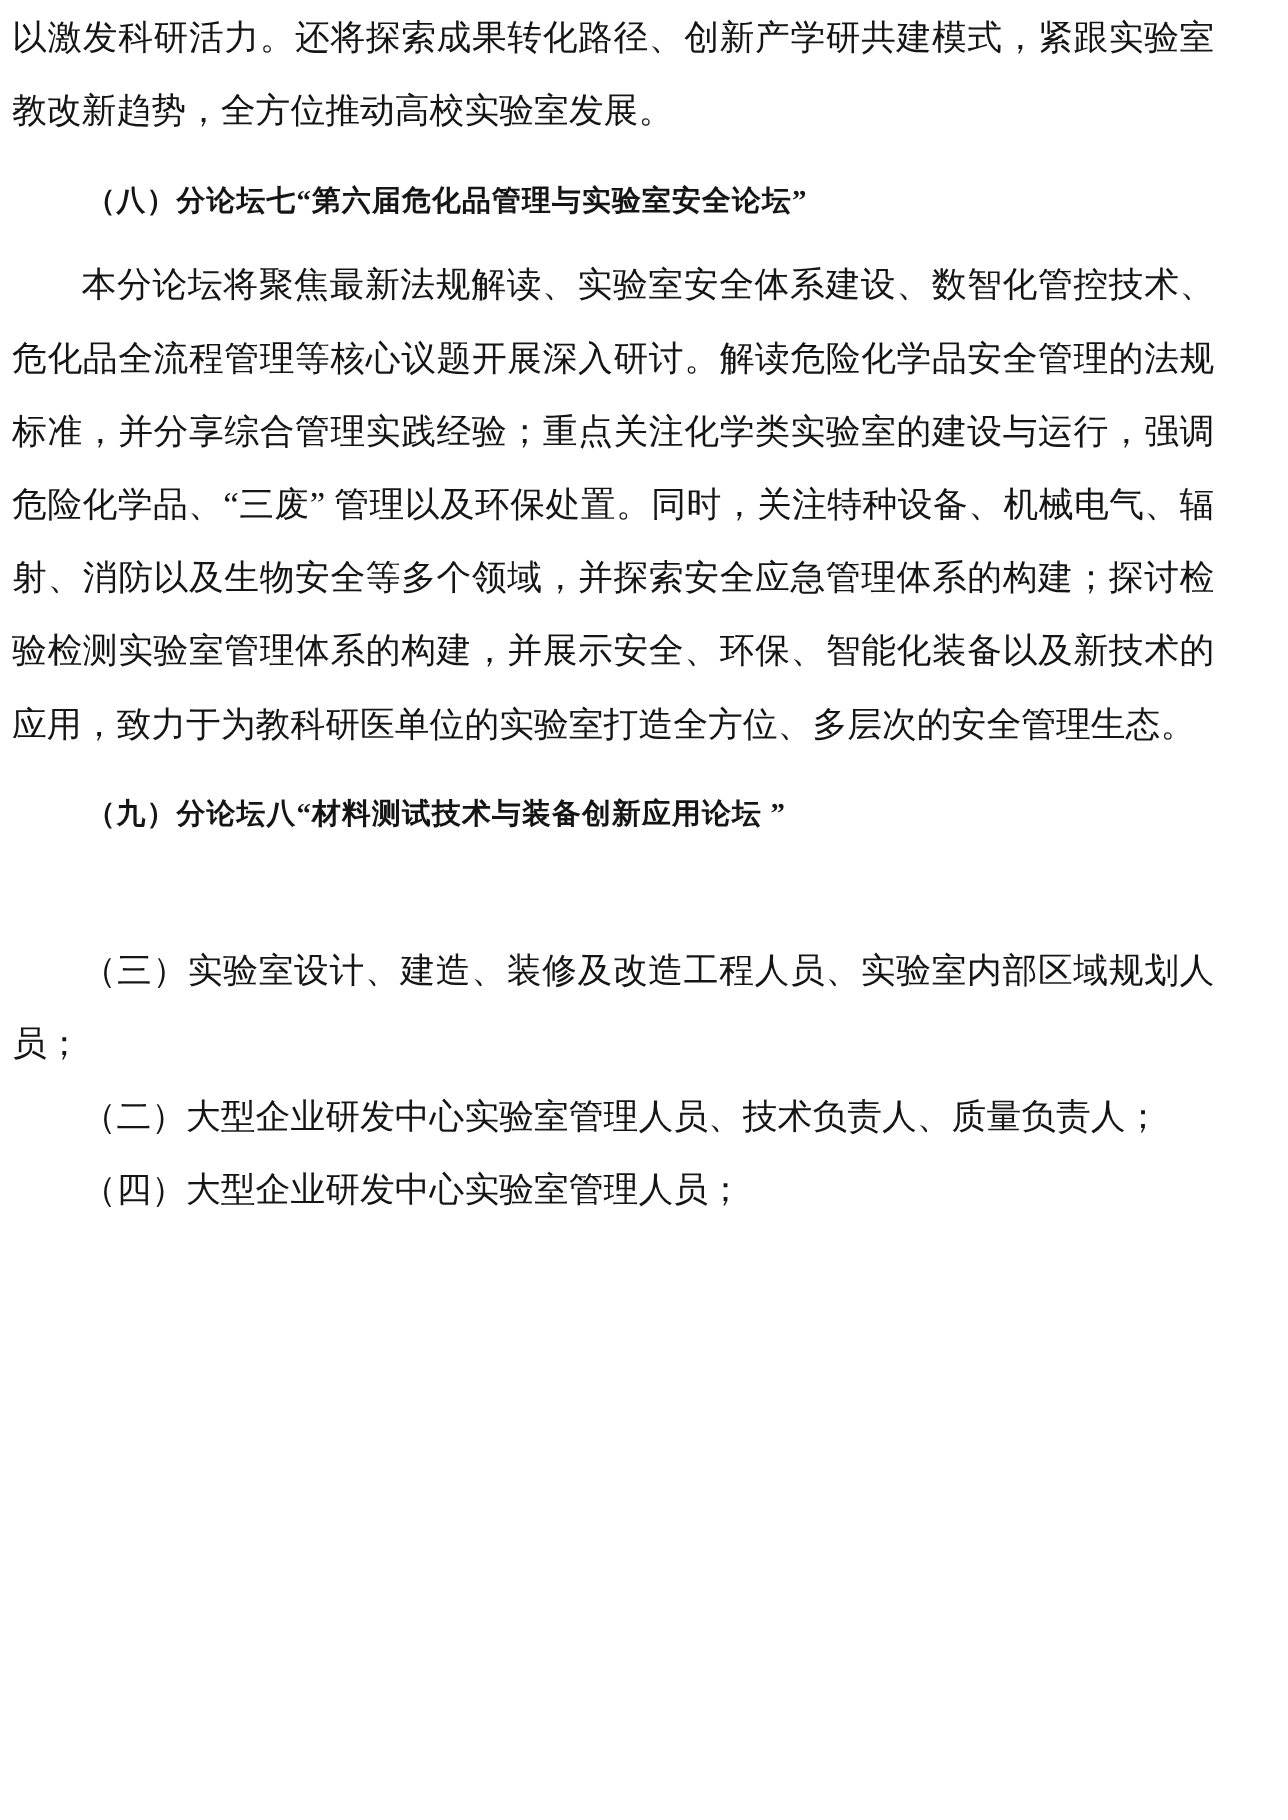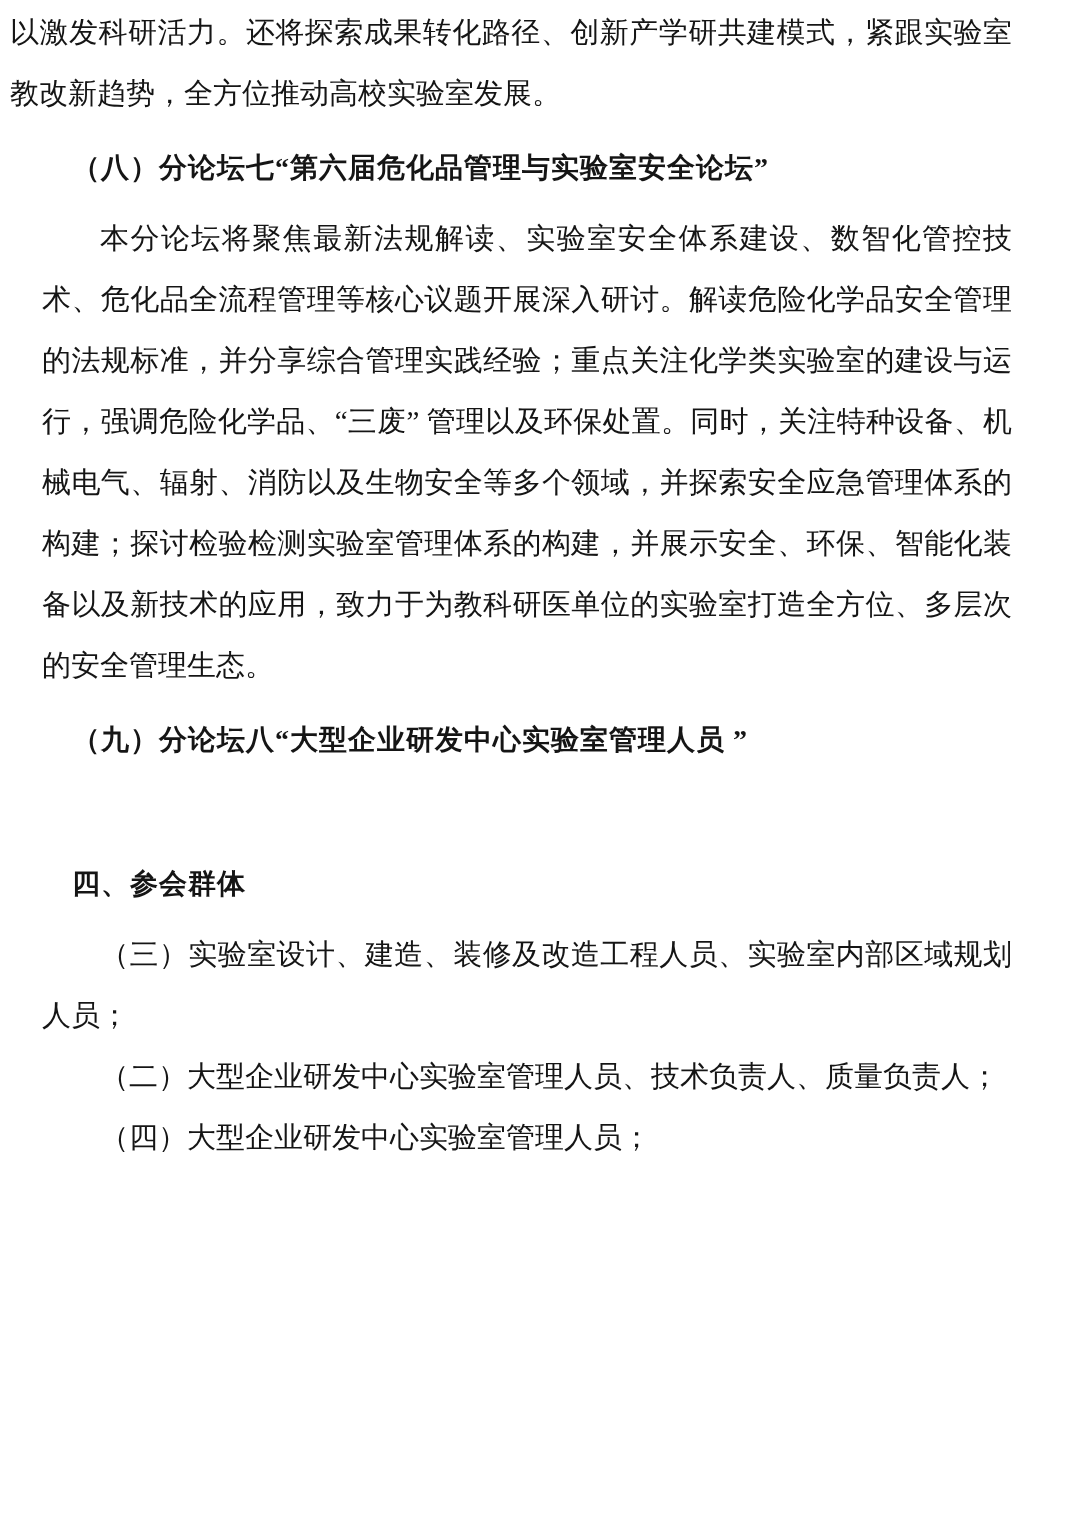--- a/index.html
+++ b/index.html
@@ -24,54 +24,52 @@
   .para {
     margin: 0;
     font-size: 29px;
     line-height: 61px;
     text-align: justify;
     text-align-last: left;
     word-break: break-all;
   }
   .para.indent {
     text-indent: 58px;
-    margin-left: 32px;
   }
   .para.cont {
     text-indent: 0;
   }
   .section-heading {
     margin: 22px 0 18px 0;
     padding-left: 62px;
-    font-size: 28px;
+    font-size: 24px;
     font-weight: 700;
     line-height: 44px;
     letter-spacing: 1px;
   }
   .spacer-block {
     height: 60px;
   }
 </style>
 </head>
 <body>
 
 <div class="page">
 
   <p class="para cont">以激发科研活力。还将探索成果转化路径、创新产学研共建模式，紧跟实验室教改新趋势，全方位推动高校实验室发展。</p>
 
   <div class="section-heading">（八）分论坛七“第六届危化品管理与实验室安全论坛”</div>
 
   <p class="para indent">本分论坛将聚焦最新法规解读、实验室安全体系建设、数智化管控技术、危化品全流程管理等核心议题开展深入研讨。解读危险化学品安全管理的法规标准，并分享综合管理实践经验；重点关注化学类实验室的建设与运行，强调危险化学品、“三废” 管理以及环保处置。同时，关注特种设备、机械电气、辐射、消防以及生物安全等多个领域，并探索安全应急管理体系的构建；探讨检验检测实验室管理体系的构建，并展示安全、环保、智能化装备以及新技术的应用，致力于为教科研医单位的实验室打造全方位、多层次的安全管理生态。</p>
 
-  <div class="section-heading">（九）分论坛八“大型企业研发中心实验室管理人员 ”</div>
+  <div class="section-heading">（九）分论坛八“材料测试技术与装备创新应用论坛 ”</div>
 
 
   <div class="spacer-block"></div>
 
-  <div class="section-heading">四、参会群体</div>
 
 
   <p class="para indent">（三）实验室设计、建造、装修及改造工程人员、实验室内部区域规划人员；</p>
 
   <p class="para indent">（二）大型企业研发中心实验室管理人员、技术负责人、质量负责人；</p>
 
   <p class="para indent">（四）大型企业研发中心实验室管理人员；</p>
 
 </div>
 

